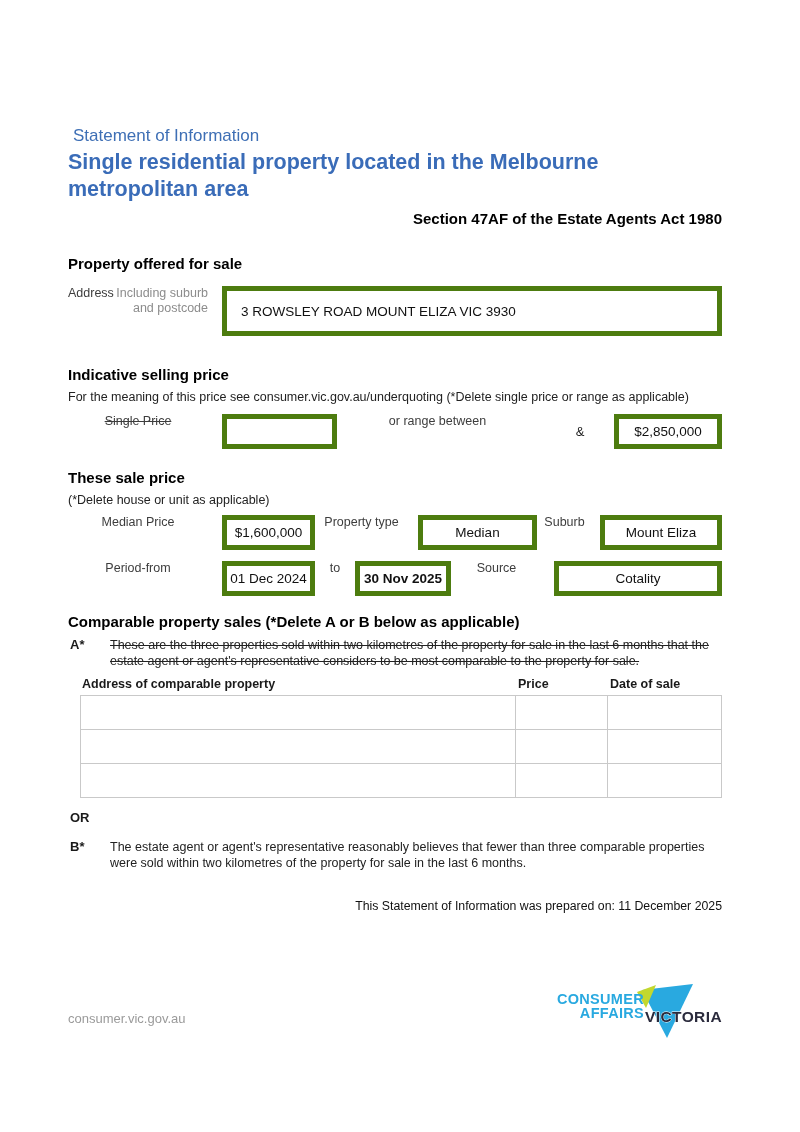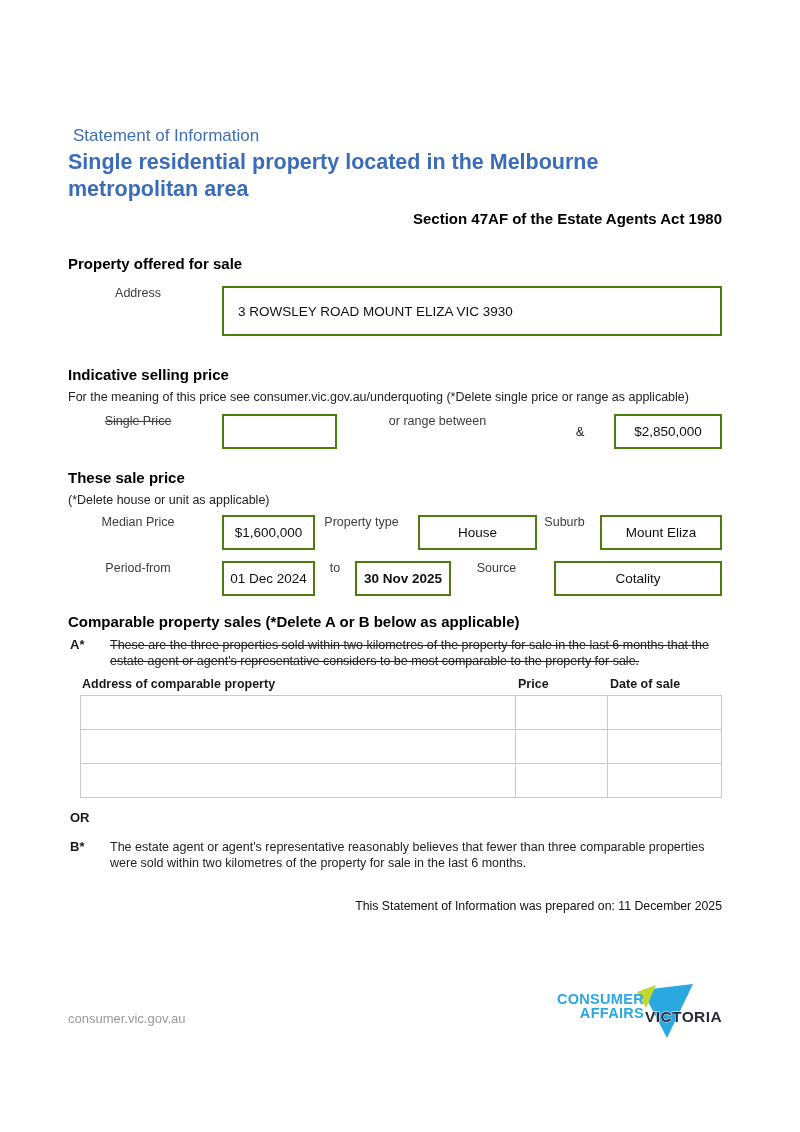--- a/index.html
+++ b/index.html
@@ -24,21 +24,21 @@
 
   .note { margin-top:7px; font-size:12.5px; color:#222; }
 
   .row { display:flex; align-items:stretch; }
   .lbl { font-size:12.5px; color:#3d3d3d; display:flex; flex-direction:row; justify-content:center; }
   .lbl.right { text-align:right; }
   .sub { color:#8c8c8c; }
   .strike { text-decoration:line-through; }
 
   .field {
-    border:2px solid #4d7c0f; background:#fff; font-size:13.5px; color:#111;
+    border:5px solid #4d7c0f; background:#fff; font-size:13.5px; color:#111;
     display:flex; align-items:center; justify-content:center; height:35px;
   }
 
   
   .address-row { margin-top:14px; }
   .address-labels { width:140px; margin-right:14px; line-height:15px; justify-content:center; }
   .address-field { flex:1; height:50px; justify-content:flex-start; padding-left:14px; }
 
   
   .price-row { margin-top:10px; height:35px; }
@@ -93,41 +93,42 @@
 <div class="doc">
 
   <div class="subtitle">Statement of Information</div>
   <div class="title">Single residential property located in the Melbourne metropolitan area</div>
   <div class="section-ref">Section 47AF of the Estate Agents Act 1980</div>
 
   <h2 class="h2-property">Property offered for sale</h2>
   <div class="row address-row">
     <div class="lbl right address-labels">
       <span>Address</span>
+      <span class="sub">Including suburb and postcode</span>
     </div>
     <div class="field address-field">3 ROWSLEY ROAD MOUNT ELIZA VIC 3930</div>
   </div>
 
   <h2 class="h2-indicative">Indicative selling price</h2>
   <div class="note">For the meaning of this price see consumer.vic.gov.au/underquoting (*Delete single price or range as applicable)</div>
   <div class="row price-row">
     <div class="lbl single-price-label strike">Single Price</div>
     <div class="field single-price-field"></div>
     <div class="lbl range-label">or range between</div>
     <div class="amp">&amp;</div>
     <div class="field range-to">$2,850,000</div>
   </div>
 
   <h2 class="h2-median">These sale price</h2>
   <div class="note">(*Delete house or unit as applicable)</div>
   <div class="row median-row1">
     <div class="lbl lbl-140">Median Price</div>
     <div class="field median-price-field">$1,600,000</div>
     <div class="lbl ptype-label">Property type</div>
-    <div class="field ptype-field">House</div>
+    <div class="field ptype-field">Median</div>
     <div class="lbl suburb-label">Suburb</div>
     <div class="field suburb-field">Mount Eliza</div>
   </div>
   <div class="row median-row2">
     <div class="lbl lbl-140">Period-from</div>
     <div class="field period-field">01 Dec 2024</div>
     <div class="lbl to-label">to</div>
     <div class="field period-to-field">30 Nov 2025</div>
     <div class="lbl source-label">Source</div>
     <div class="field source-field">Cotality</div>

